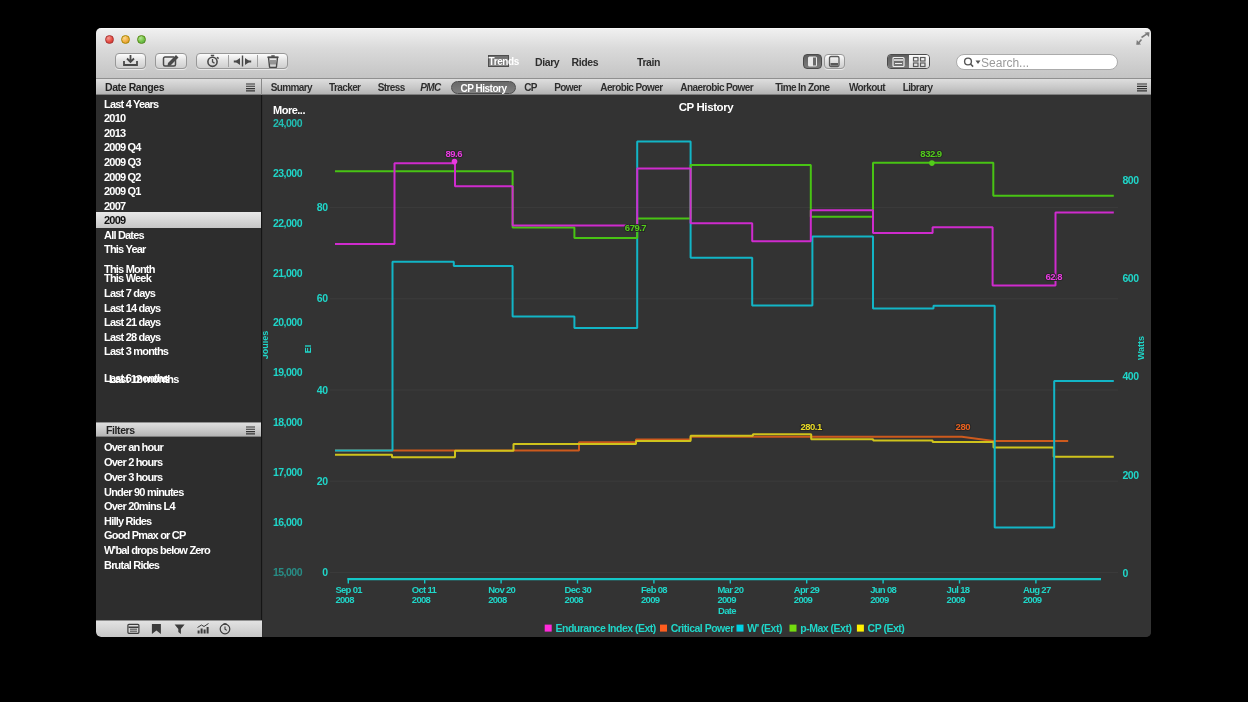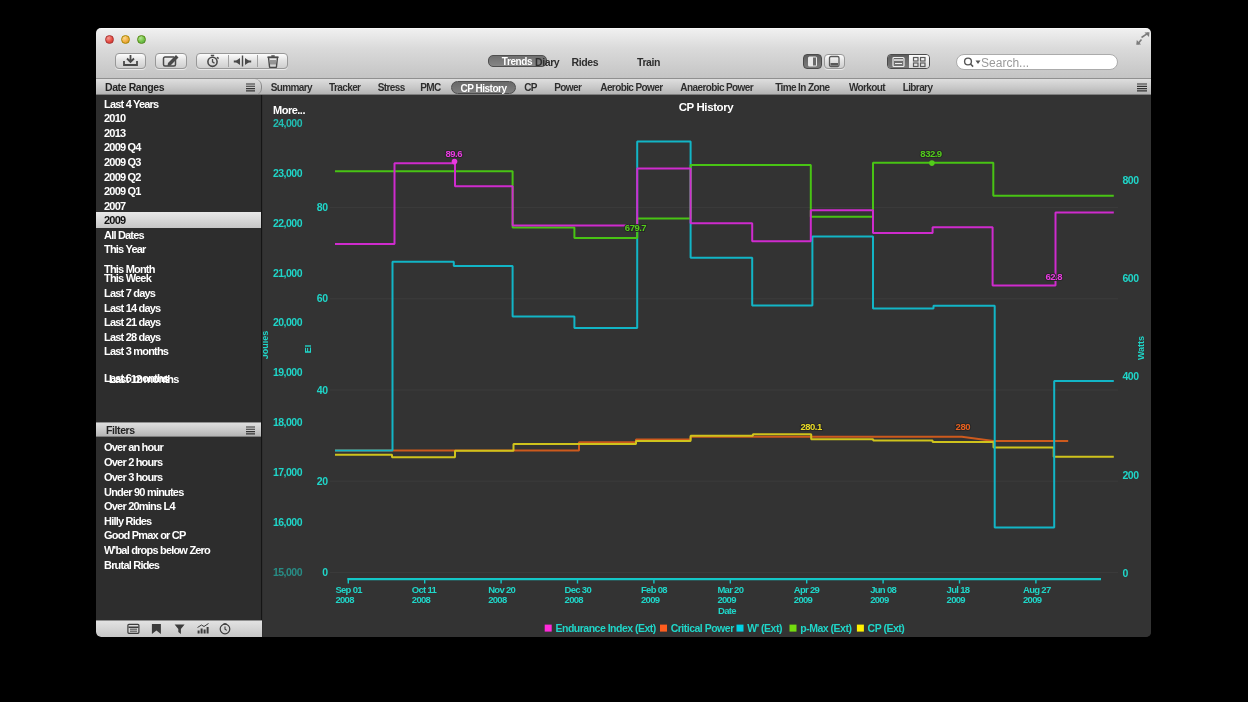--- a/index.html
+++ b/index.html
@@ -18,21 +18,21 @@
   #tl-y { left:25px; background:radial-gradient(circle at 35% 30%, #fbd88b, #f0a93a 60%, #b8842a); border:0.5px solid #a80; }
   #tl-g { left:41px; background:radial-gradient(circle at 35% 30%, #b3e394, #6dbf3e 60%, #4a9); border:0.5px solid #581; }
   .tbtn { position:absolute; top:23.5px; height:16px;
     background:linear-gradient(#fdfdfd, #e3e3e3 45%, #cfcfcf);
     border:1px solid #989898; border-radius:4px; box-shadow:0 1px 0 rgba(255,255,255,.6); }
   
   #hdrrow { position:absolute; left:0; top:50px; width:1055px; height:17px;
     background:linear-gradient(#dedede, #c9c9c9 55%, #b4b4b4);
     border-top:1px solid #909090; border-bottom:1px solid #7e7e7e; }
   #sbhdr { position:absolute; left:0; top:0; width:166px; height:16px;
-    border-right:1px solid #888;border-radius:7px; }
+    border-right:1px solid #888; }
   .hdrtxt { font-size:10.5px; font-weight:bold; letter-spacing:-0.4px; color:#222; }
   
   #sidebar { position:absolute; left:0; top:67px; width:166px; height:525px;
     background:#2d2d2d; border-right:1px solid #151515; }
   .row { position:absolute; left:0; width:165px; height:14.6px; line-height:14.6px;
     padding-left:8px; font-size:11px; font-weight:bold; letter-spacing:-0.8px; color:#fff; white-space:nowrap; }
   #sel2009 { position:absolute; left:0; top:116.6px; width:165px; height:16px;
     background:linear-gradient(#e8e8e8,#c6c6c6); color:#111; font-size:11px; font-weight:bold;
     letter-spacing:-0.8px; line-height:16px; padding-left:8px; }
   #filthdr { position:absolute; left:0; top:327.3px; width:165px; height:15px;
@@ -81,22 +81,22 @@
           <path d="M36.8 6.6 h3 v1.8 h-3 Z M51.2 6.6 h3 v1.8 h-3 Z"></path>
         </g>
         <g stroke="#4a4a4a" fill="none">
           <path d="M71.5 3.5 h9 l-1 9 a1 1 0 0 1 -1 1 h-5 a1 1 0 0 1 -1 -1 Z" stroke-width="1.4"></path>
           <path d="M70.5 3.3 h11" stroke-width="1.4"></path>
           <path d="M74.3 2 h3.4" stroke-width="1.6"></path>
           <path d="M74 6 v4.5 M76 6 v4.5 M78 6 v4.5" stroke-width="1"></path>
         </g>
       </svg>
     </div>
-    <div style="position:absolute;left:391.5px;top:25.8px;width:59px;height:12.6px;
-      background:linear-gradient(#6f6f6f,#868686); border:1px solid #4e4e4e; border-radius:5px;
+    <div style="position:absolute;left:391.5px;top:25.8px;width:21px;height:12.6px;
+      background:linear-gradient(#6f6f6f,#868686); border:1px solid #4e4e4e; border-radius:0;
       color:#fff; font-size:10px; font-weight:bold; letter-spacing:-0.4px; text-align:center; line-height:12px;">Trends</div>
     <div style="position:absolute;left:439px;top:26.5px;font-size:10.5px;font-weight:bold;letter-spacing:-0.4px;color:#2e2e2e;text-align:center;">Diary</div>
     <div style="position:absolute;left:475.5px;top:26.5px;font-size:10.5px;font-weight:bold;letter-spacing:-0.4px;color:#2e2e2e;">Rides</div>
     <div style="position:absolute;left:541px;top:26.5px;font-size:10.5px;font-weight:bold;letter-spacing:-0.4px;color:#2e2e2e;">Train</div>
     <div style="position:absolute;left:706.6px;top:24.5px;width:19.3px;height:15.9px;
       background:linear-gradient(#5f5f5f,#7b7b7b); border:1px solid #4a4a4a; border-radius:4px;">
       <svg width="17" height="13" viewBox="0 0 17 13" style="position:absolute;left:0;top:0;">
         <rect x="4" y="1.5" width="9" height="10" rx="1.5" fill="#e8e8e8"></rect>
         <rect x="9" y="2.5" width="3" height="8" fill="#6a6a6a"></rect>
       </svg>
@@ -148,21 +148,21 @@
     <div id="sbhdr">
         <span class="hdrtxt" style="position:absolute;left:9px;top:2px;">Date Ranges</span>
       <svg width="9" height="9" viewBox="0 0 9 9">
           <path d="M0 1 h9 M0 3.3 h9 M0 5.6 h9 M0 7.9 h9" stroke="#333" stroke-width="1.1"></path>
         </svg>
     </div>
     <div id="tabs">
       <div class="tab" style="left:195.4px;">Summary</div>
       <div class="tab" style="left:248.7px;">Tracker</div>
       <div class="tab" style="left:295.2px;">Stress</div>
-      <div class="tab" style="left:334.5px;">PMC</div>
+      <div class="tab" style="left:334.5px;font-style:italic;">PMC</div>
       <div style="position:absolute;left:355.3px;top:1.5px;width:64.4px;height:13.5px;
         background:linear-gradient(#686868,#7e7e7e); border:1px solid #4e4e4e; border-radius:7px;
         color:#fff; font-size:10px; font-weight:bold; letter-spacing:-0.5px; text-align:center; line-height:13px;">CP History</div>
       <div class="tab" style="left:434.6px;">CP</div>
       <div class="tab" style="left:471.7px;">Power</div>
       <div class="tab" style="left:535.4px;">Aerobic Power</div>
       <div class="tab" style="left:620.7px;">Anaerobic Power</div>
       <div class="tab" style="left:706.3px;">Time In Zone</div>
       <div class="tab" style="left:771px;">Workout</div>
       <div class="tab" style="left:821.5px;">Library</div>

